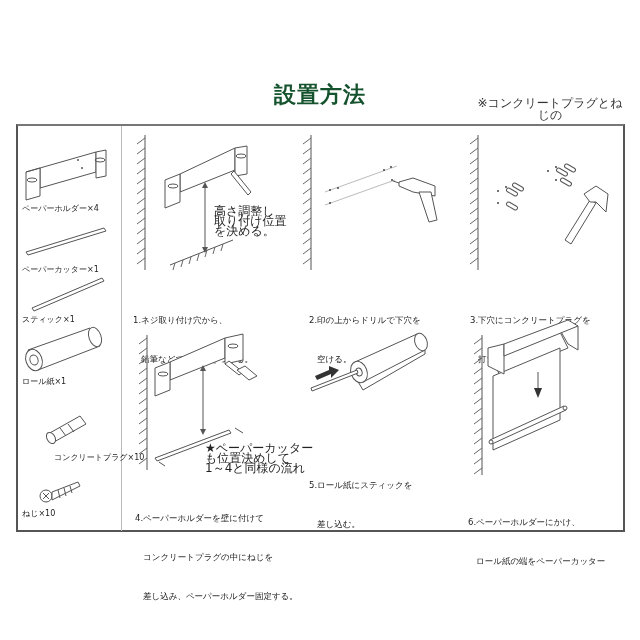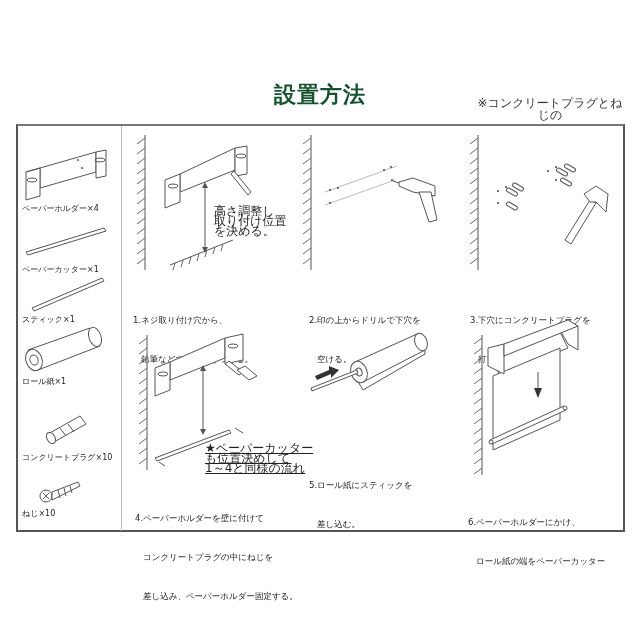--- a/index.html
+++ b/index.html
@@ -71,21 +71,21 @@
     <div class="part-label" style="top:50px;">ロール紙×1</div>
   </div>
 
   <div class="part" style="top:282px;height:60px;">
     <svg width="103" height="40">
       <polygon class="lnf" points="30,26 62,8 68,16 36,34"></polygon>
       <ellipse cx="33" cy="30" rx="4" ry="6" class="lnf" transform="rotate(-30 33 30)"></ellipse>
       <line class="ln" x1="42" y1="20" x2="48" y2="28"></line>
         <line class="ln" x1="50" y1="16" x2="56" y2="24"></line>
     </svg>
-    <div class="part-label" style="top:44px;">コンクリートプラグ×10</div>
+    <div class="part-label" style="top:44px;margin-left:32px;">コンクリートプラグ×10</div>
   </div>
 
   <div class="part" style="top:350px;height:50px;">
     <svg width="103" height="30">
       <circle cx="28" cy="20" r="6" class="lnf"></circle>
       <line class="ln" x1="25" y1="17" x2="31" y2="23"></line>
         <line class="ln" x1="31" y1="17" x2="25" y2="23"></line>
       <polygon class="lnf" points="34,16 60,6 62,10 34,24"></polygon>
       <line class="ln" x1="40" y1="14" x2="42" y2="22"></line>
         <line class="ln" x1="46" y1="12" x2="48" y2="20"></line>
@@ -242,21 +242,21 @@
       <ellipse cx="108" cy="26" rx="5" ry="2" class="ln"></ellipse>
     <polygon class="lnf" points="100,44 104,41 118,52 114,55"></polygon>
     <polygon class="lnf" points="112,50 120,46 132,56 124,60"></polygon>
     <line class="ln" x1="78" y1="48" x2="78" y2="112"></line>
     <polygon points="75,51 78,45 81,51" fill="#555"></polygon>
       <polygon points="75,109 78,115 81,109" fill="#555"></polygon>
     <polygon class="lnf" points="30,138 104,110 106,113 32,141"></polygon>
     <line class="ln" x1="110" y1="108" x2="118" y2="113"></line>
     <line class="ln" x1="34" y1="142" x2="40" y2="146"></line>
   </svg>
-  <div class="callout" style="left:80px;top:123px;text-decoration:underline;">★ペーパーカッター
+  <div class="callout" style="left:80px;top:123px;">★ペーパーカッター
 も位置決めして
 1～4と同様の流れ</div>
   <div class="step-text" style="left:10px;top:166px;">
     <div>4.ペーパーホルダーを壁に付けて</div>
     <div style="padding-left:8px;">コンクリートプラグの中にねじを</div>
     <div style="padding-left:8px;">差し込み、ペーパーホルダー固定する。</div>
   </div>
 </div>
 
 <div class="step" style="left:295px;top:320px;width:170px;height:210px;">

